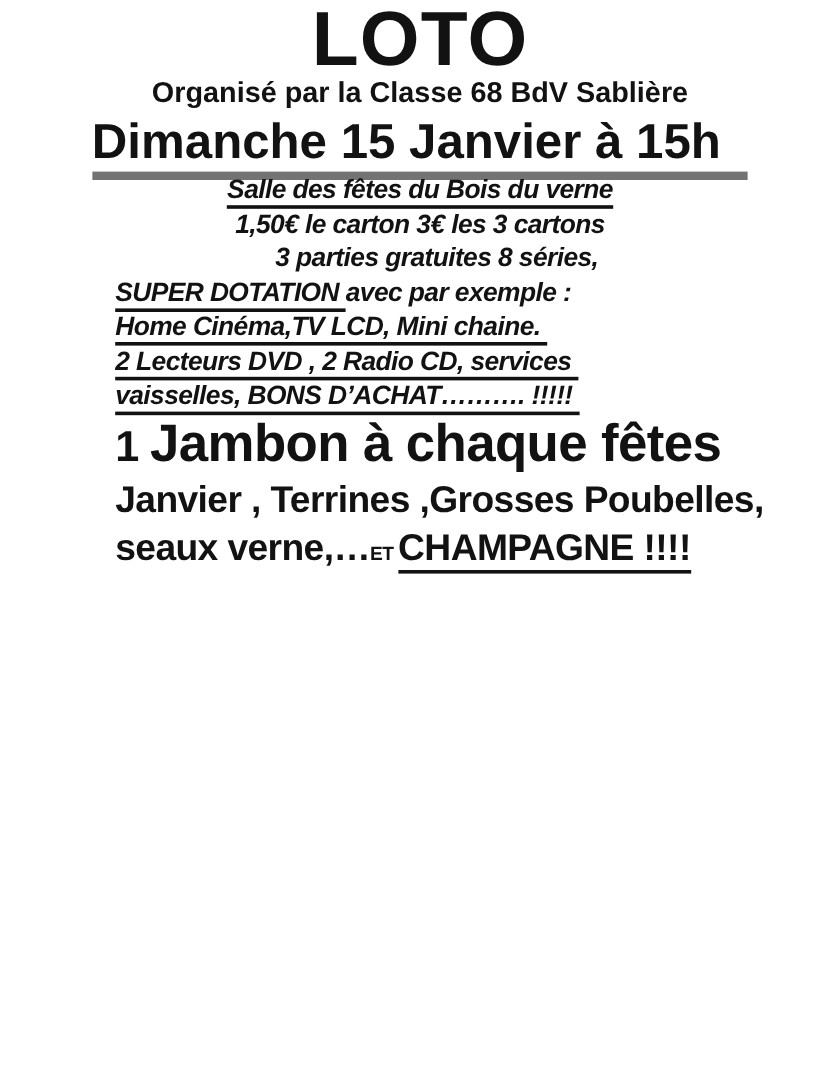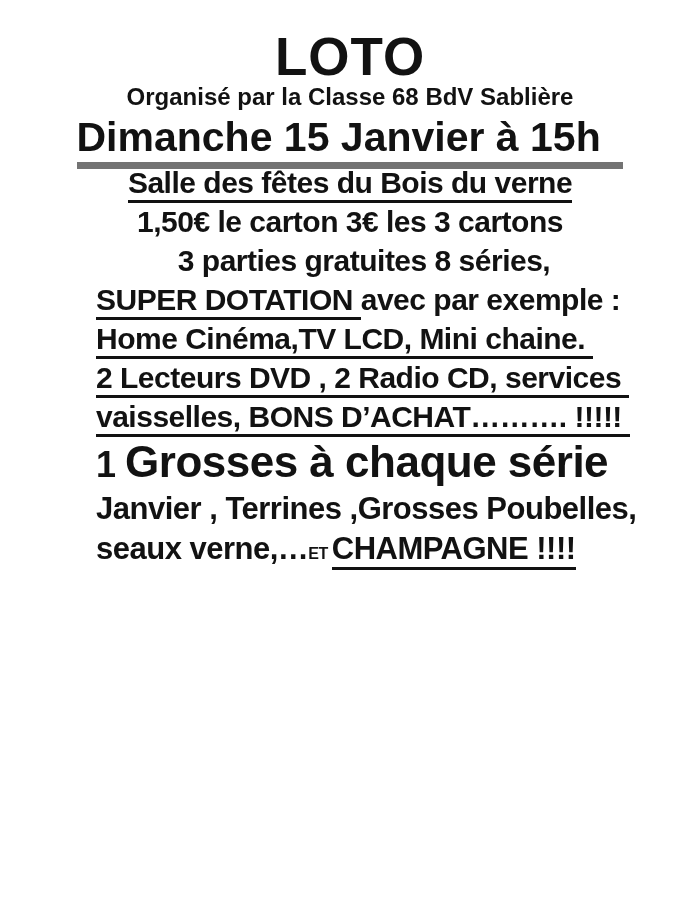--- a/index.html
+++ b/index.html
@@ -18,39 +18,39 @@
     color: #121212;
   }
   .page p {
     margin: 0;
     white-space: nowrap;
   }
   .center { text-align: center; }
   .left   { padding-left: 96px; }
 
   .title {
-    padding-top: 30px;
-    font-size: 53px;
+    font-size: 64px;
     line-height: 1;
     letter-spacing: 1px;
   }
   .organizer {
     margin-top: 56px;
     font-size: 24px;
     line-height: 1.2;
   }
   .date-line {
     margin-top: 28px;
     font-size: 41px;
     line-height: 1.25;
   }
   .body-line {
-    font-size: 30px;
+    font-size: 22px;
     line-height: 1.3;
     letter-spacing: -0.5px;
+    font-style: italic;
   }
   .venue   { margin-top: 27px; }
   .price   { margin-top: 26px; }
   .parties { margin-top: 26px; padding-left: 28px; }
   .dotation{ margin-top: 33px; }
   .prizes1 { margin-top: 9px;  }
   .prizes2 { margin-top: 25px; }
   .prizes3 { margin-top: 14px; }
   .jambon {
     margin-top: 27px;
@@ -98,19 +98,19 @@
   <p class="body-line center parties">3 parties gratuites 8 séries,</p>
 
   <p class="body-line left dotation"><span class="u">SUPER DOTATION&nbsp;</span><span>avec par exemple :</span></p>
 
   <p class="body-line left prizes1"><span class="u">Home Cinéma,TV LCD, Mini chaine.&nbsp;</span></p>
 
   <p class="body-line left prizes2"><span class="u">2 Lecteurs DVD , 2 Radio CD, services&nbsp;</span></p>
 
   <p class="body-line left prizes3"><span class="u">vaisselles, BONS D’ACHAT………. !!!!!&nbsp;</span></p>
 
-  <p class="jambon left"><span class="num">1&nbsp;</span><span>Grosses à chaque série</span></p>
+  <p class="jambon left"><span class="num">1&nbsp;</span><span>Jambon à chaque fêtes</span></p>
 
   <p class="extras extras1 left">Janvier , Terrines ,Grosses Poubelles,</p>
 
   <p class="extras extras2 left"><span>seaux verne,…</span><span class="small-caps">ET </span><span class="u">CHAMPAGNE !!!!</span></p>
 
 </div>
 
 </body></html>

